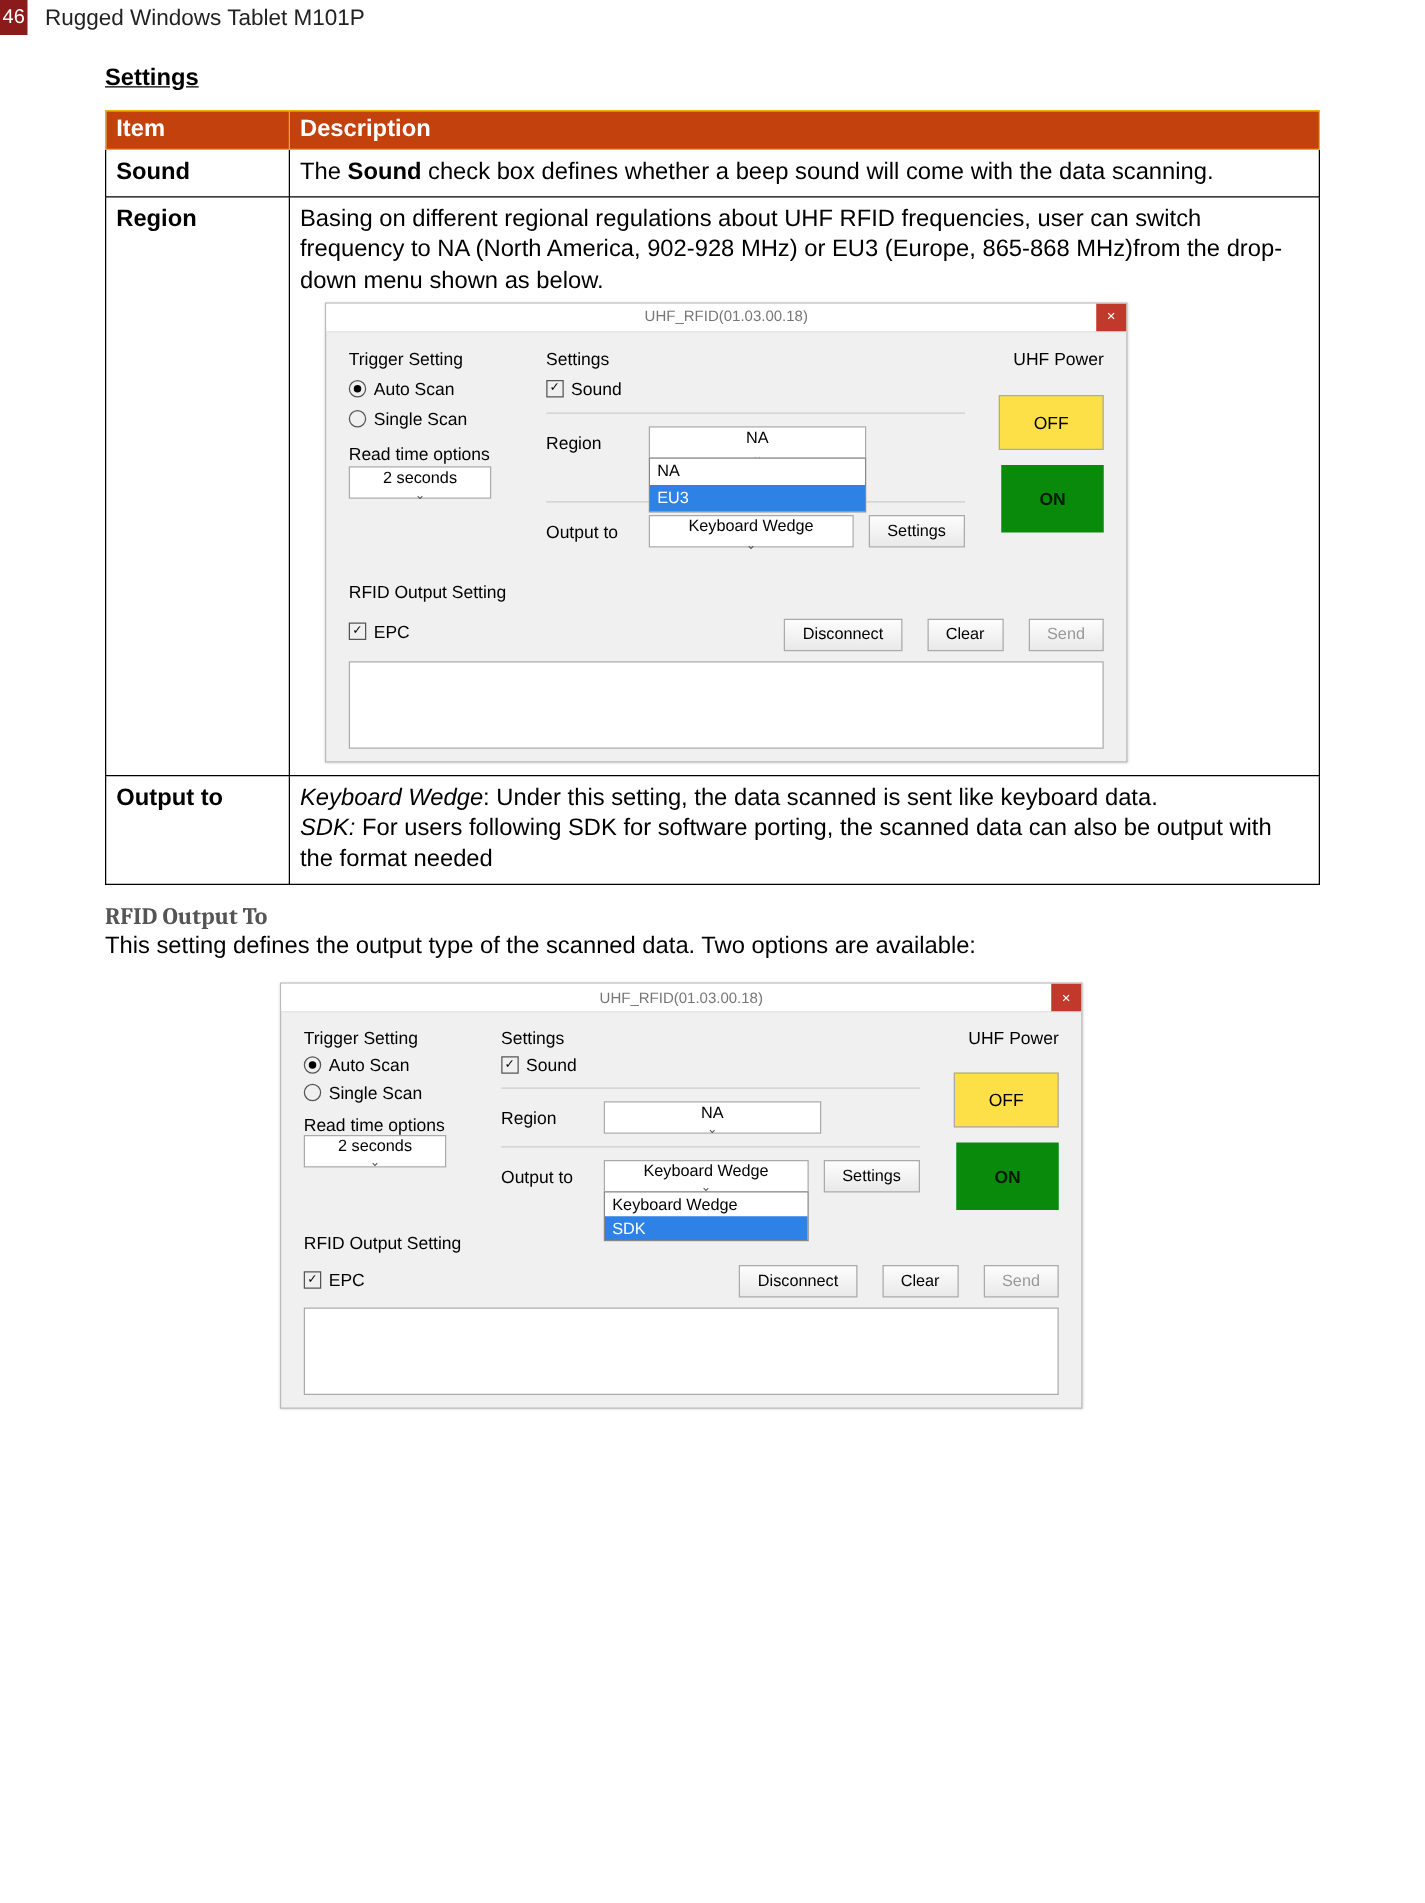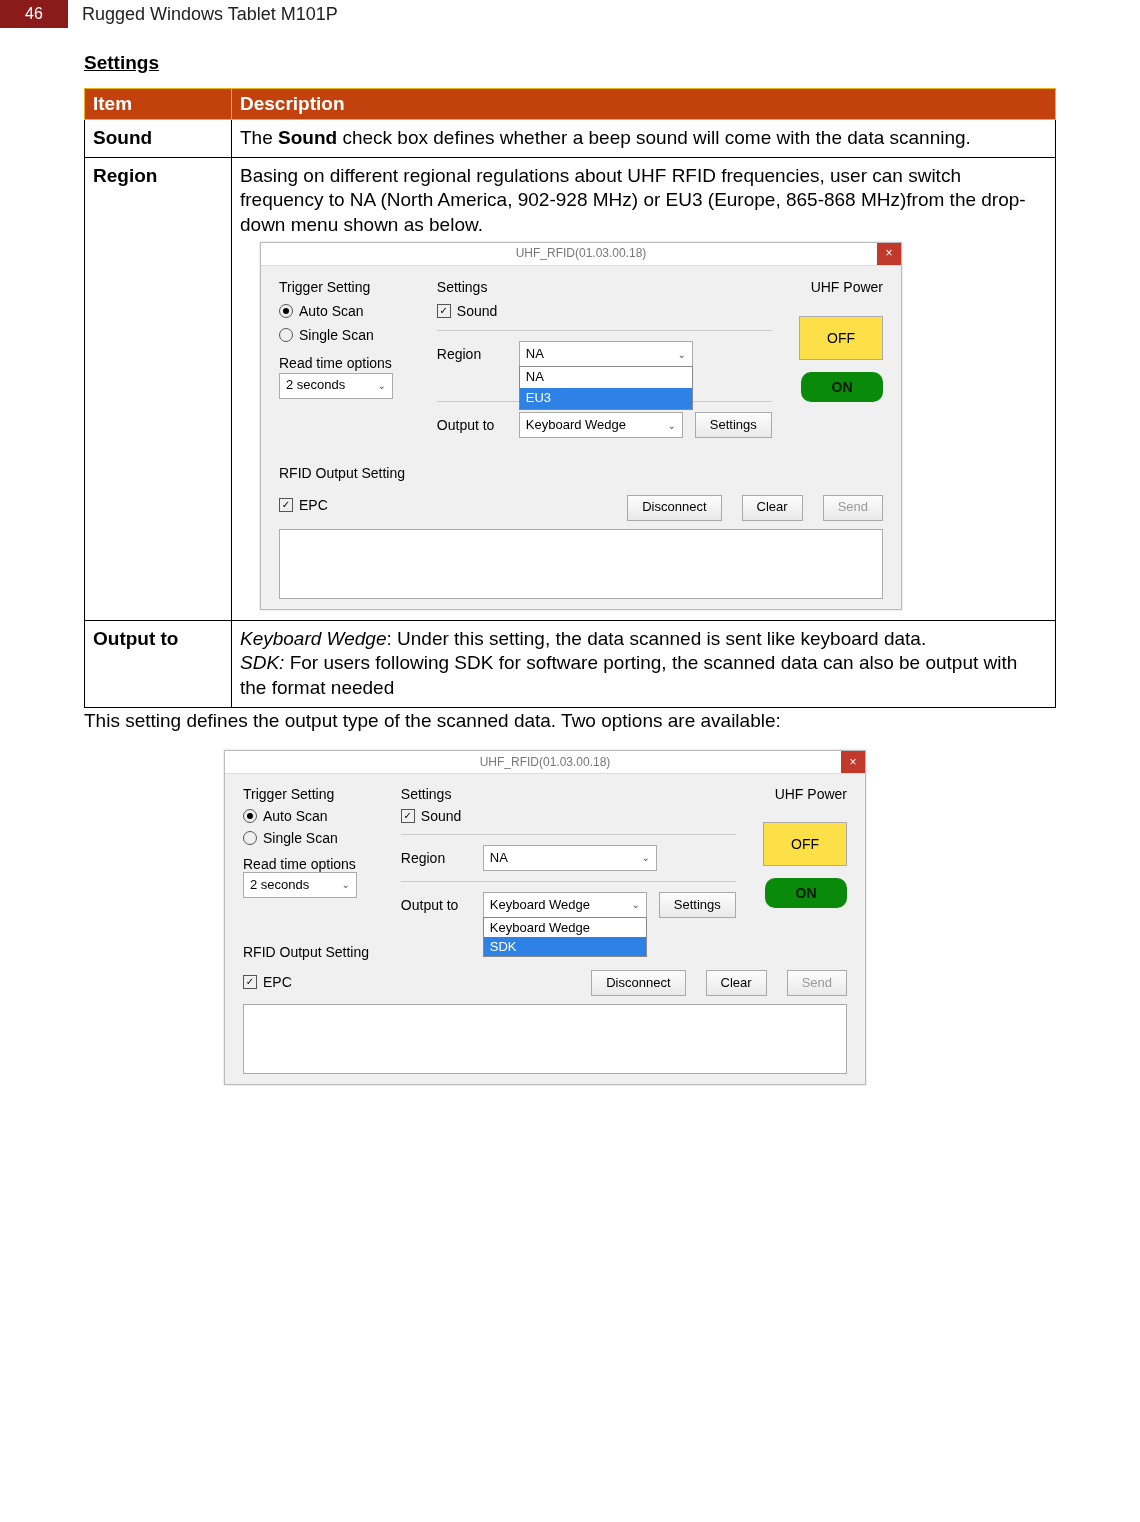--- a/index.html
+++ b/index.html
@@ -9,21 +9,21 @@
     width: 1140px;
   }
   .page-header {
     display: flex;
     align-items: center;
     height: 28px;
   }
   .page-number {
     background: #8b1a1a;
     color: #fff;
-    width: 68px;
+    width: 22px;
     height: 28px;
     display: flex;
     align-items: center;
     justify-content: center;
     font-size: 16px;
   }
   .page-title {
     margin-left: 14px;
     font-size: 18px;
     color: #222;
@@ -179,20 +179,21 @@
   .dropdown {
     border: 1px solid #aaa;
     background: #fff;
     height: 24px;
     display: flex;
     align-items: center;
     padding: 0 6px;
     font-size: 13px;
     justify-content: space-between;
     position: relative;
+    flex-direction: column;
   }
   .dropdown .arrow {
     font-size: 10px;
     color: #555;
   }
   .dropdown.small { width: 100px; }
   .dropdown.region { width: 160px; }
   .dropdown.output { width: 150px; }
   .dropdown-list {
     position: absolute;
@@ -246,27 +247,26 @@
     background: #fde047;
     width: 82px; height: 42px;
     display: flex;
     align-items: center;
     justify-content: center;
     font-size: 14px;
   }
   .power-on {
     background: #0a8a0a;
     color: #001a00;
-    width: 82px; height: 30px;
+    width: 82px; height: 54px;
     display: flex;
     align-items: center;
     justify-content: center;
     font-size: 14px;
     font-weight: bold;
-    border-radius: 10px;
   }
   .bottom-section {
     padding: 0 18px 10px 18px;
   }
   .rfid-label {
     font-size: 14px;
     margin-top: 10px;
   }
   .action-row {
     display: flex;
@@ -393,20 +393,21 @@
     <tr>
       <td class="item-col">Output to</td>
       <td>
         <i>Keyboard Wedge</i><span>: Under this setting, the data scanned is sent like keyboard data.</span><br>
         <i>SDK:</i><span> For users following SDK for software porting, the scanned data can also be output with the format needed</span>
       </td>
     </tr>
   </tbody>
     </table>
 
+  <div class="section-subtitle">RFID Output To</div>
   <div class="body-text">This setting defines the output type of the scanned data. Two options are available:</div>
 
   <div class="app-window centered">
     <div class="titlebar">
       <span class="titlebar-text">UHF_RFID(01.03.00.18)</span>
       <div class="close-btn">×</div>
     </div>
     <div class="app-body">
       <div class="col-left">
         <div class="group-label">Trigger Setting</div>

